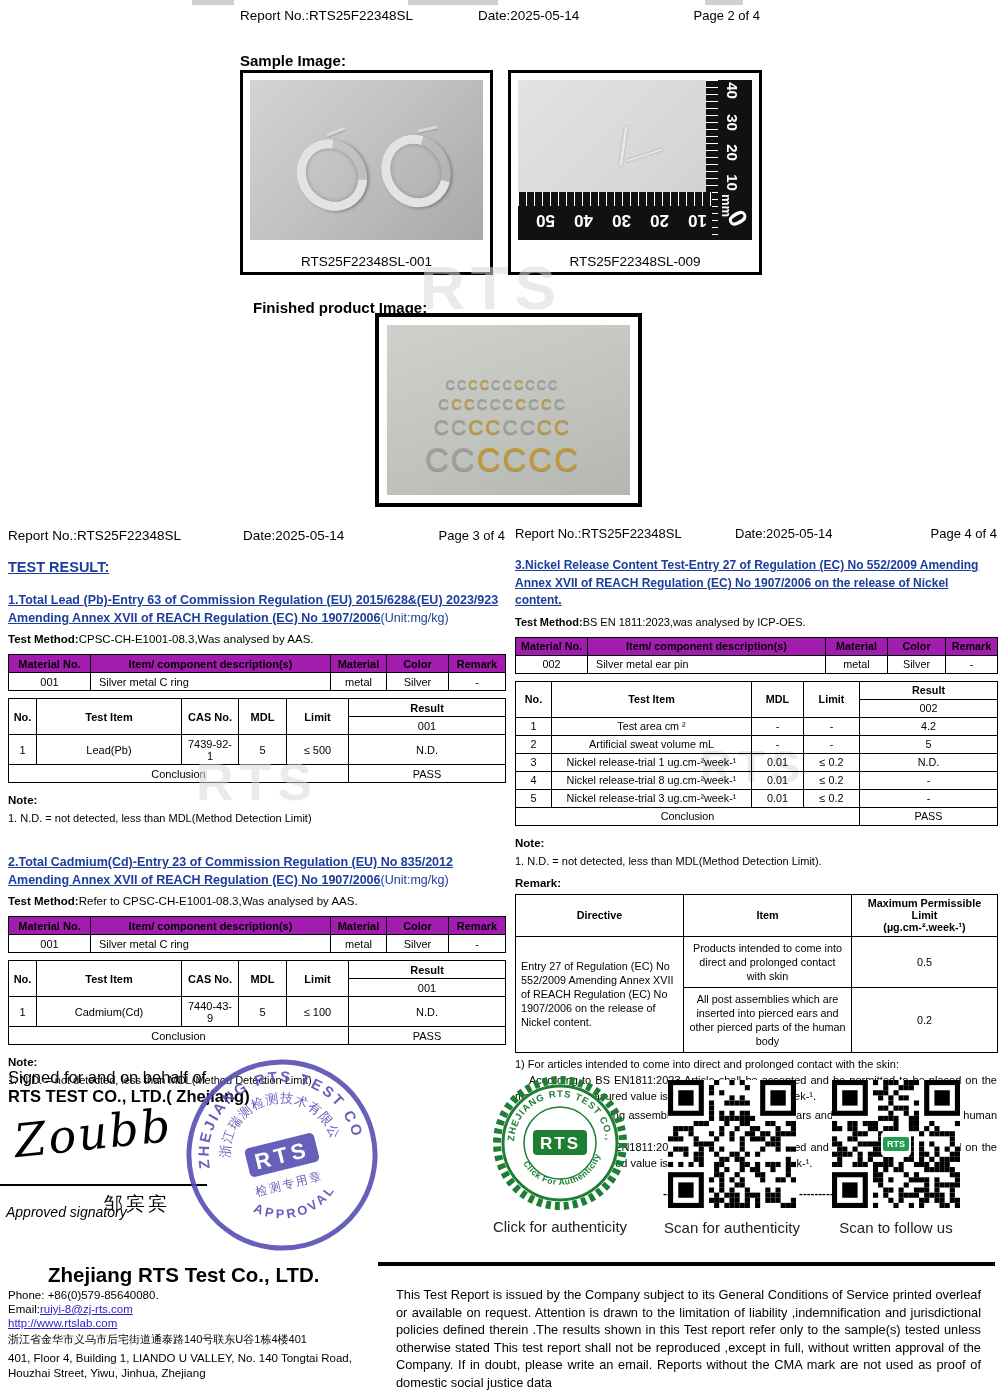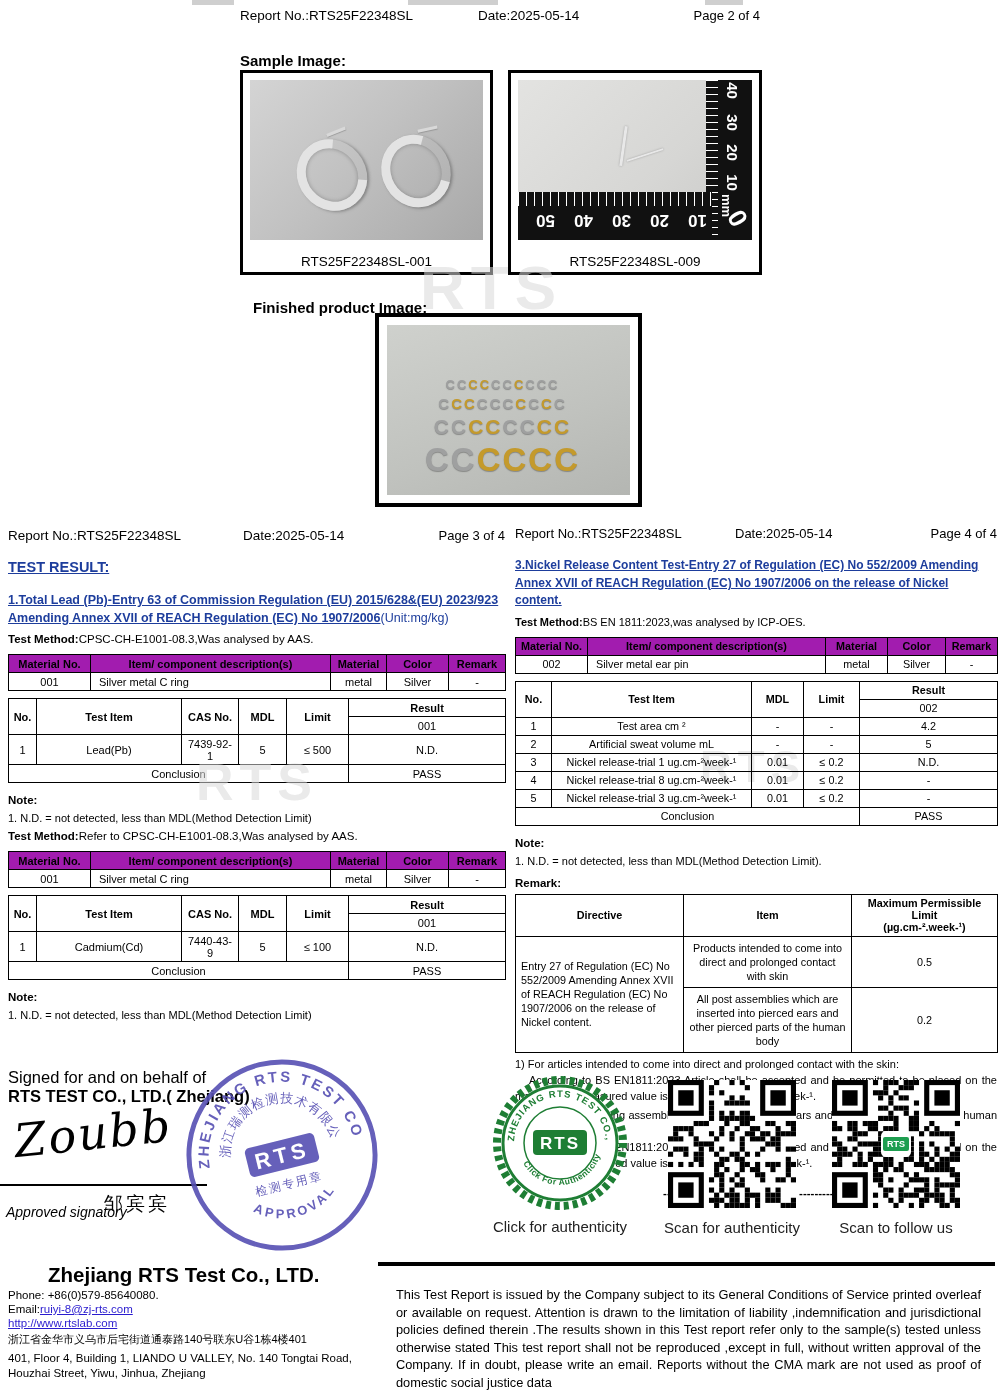--- a/index.html
+++ b/index.html
@@ -29,21 +29,21 @@
   .ruler-v .ticks{position:absolute;left:0;top:0;bottom:0;width:12px;background:repeating-linear-gradient(to bottom,#fff 0 1.5px,transparent 1.5px 7px);}
   .ruler-v .num{position:absolute;color:#fff;font-weight:bold;font-size:15px;transform:rotate(90deg);left:18px;}
   .ruler-h{position:absolute;left:0;right:40px;bottom:0;height:48px;background:#111;}
   .ruler-h .ticks{position:absolute;left:0;right:0;top:0;height:14px;background:repeating-linear-gradient(to right,#fff 0 1.5px,transparent 1.5px 8px);}
   .ruler-h .num{position:absolute;top:18px;color:#fff;font-weight:bold;font-size:17px;transform:rotate(180deg);}
   .ruler-zero{position:absolute;right:8px;bottom:6px;color:#fff;font-weight:bold;font-size:26px;transform:rotate(60deg);}
   .ruler-mm{position:absolute;color:#fff;font-weight:bold;font-size:13px;transform:rotate(90deg);right:14px;}
   
   .fin-frame{position:absolute;left:375px;top:313px;width:259px;height:186px;border:4px solid #000;background:#fff;}
   .fin-photo{position:absolute;left:8px;top:8px;right:8px;bottom:8px;background:linear-gradient(160deg,#cfd1cd 0%,#c0c2be 60%,#b4b6b2 100%);}
-  .fin-row{position:absolute;left:0;right:12px;text-align:center;font-weight:bold;letter-spacing:2px;}
+  .fin-row{position:absolute;left:0;right:12px;text-align:center;font-weight:normal;letter-spacing:2px;}
   
   .wm{position:absolute;font-weight:bold;color:#d9d9d9;opacity:.55;letter-spacing:6px;font-family:"Liberation Sans",sans-serif;}
   
   .col-left{position:absolute;left:8px;top:528px;width:497px;}
   .col-right{position:absolute;left:515px;top:526px;width:482px;}
   .test-result{color:#1d3d9c;font-weight:bold;font-size:14.5px;text-decoration:underline;margin-top:16px;}
   .sec-title{color:#1d3d9c;font-weight:bold;font-size:12.5px;line-height:17.5px;margin-top:17px;}
   .sec-title .u{text-decoration:underline;}
   .sec-title .unit{font-weight:normal;text-decoration:none;}
   .method{font-size:11.5px;margin-top:6px;}
@@ -225,20 +225,23 @@
     <tr>
       <td colspan="5">Conclusion</td>
       <td>PASS</td>
     </tr>
   </tbody>
     </table>
 
   <div class="note-label">Note:</div>
   <div class="note-text">1. N.D. = not detected, less than MDL(Method Detection Limit)</div>
 
+  <div class="sec-title" style="margin-top:30px;">
+    <span class="u">2.Total Cadmium(Cd)-Entry 23 of Commission Regulation (EU) No 835/2012 Amending Annex XVII of REACH Regulation (EC) No 1907/2006</span><span class="unit">(Unit:mg/kg)</span>
+  </div>
   <div class="method">
     <b>Test Method:</b><span>Refer to CPSC-CH-E1001-08.3,Was analysed by AAS.</span>
   </div>
 
   <table class="mat-table">
     <colgroup>
         <col style="width:82px">
         <col style="width:240px">
         <col style="width:56px">
         <col style="width:62px">

